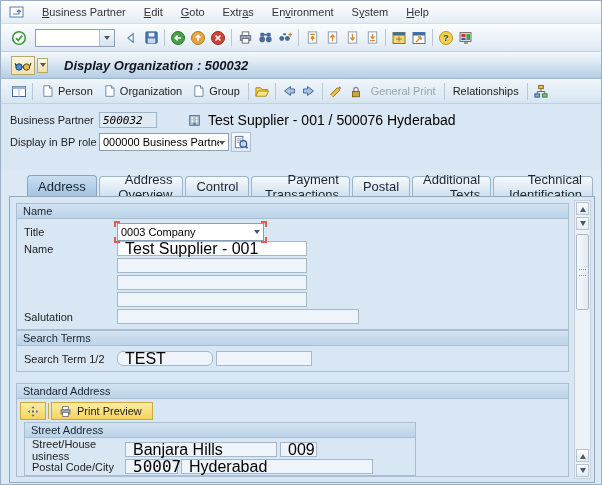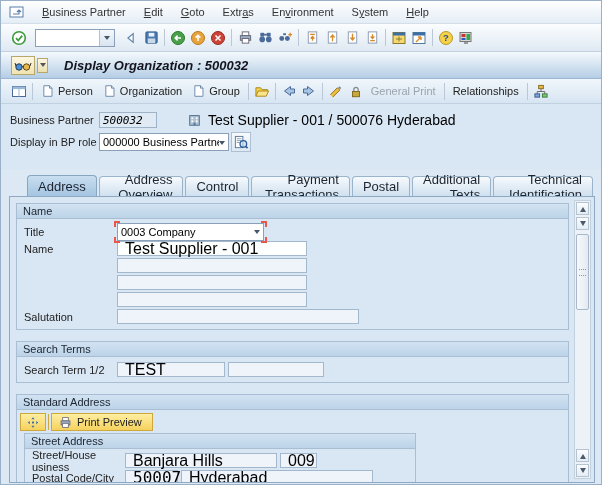--- a/index.html
+++ b/index.html
@@ -407,25 +407,25 @@
         <div class="grow">
           <span class="glabel"></span>
           <span class="gfield" style="width:190px;"></span>
         </div>
         <div class="grow" style="margin-bottom:4px;">
           <span class="glabel">Salutation</span>
           <span class="gfield" style="width:242px;"></span>
         </div>
       </div>
 
-      <div class="group" style="margin-top:11px; margin-right:2px;">
+      <div class="group" style="margin-right:2px;">
         <div class="ghdr">Search Terms</div>
         <div class="grow" style="margin:4px 0;">
           <span class="glabel">Search Term 1/2</span>
-          <span class="gfield" style="width:108px;">TEST</span>
+          <span class="gfield" style="width:96px;border-radius:6px;">TEST</span>
           <span class="gfield" style="width:96px; margin-left:3px;"></span>
         </div>
       </div>
 
       <div class="group" style="margin-top:11px; margin-right:2px;">
         <div class="ghdr">Standard Address</div>
         <div class="ybar">
           <span class="ybtn" style="padding:0 5px;">
             <svg width="14" height="13" viewBox="0 0 16 16">
                 <path d="M8 1.5 L10 4 H6 Z M8 14.5 L6 12 h4 Z M1.5 8 L4 6 v4 Z M14.5 8 L12 10 V6 Z" fill="#3a6ea5"></path>

